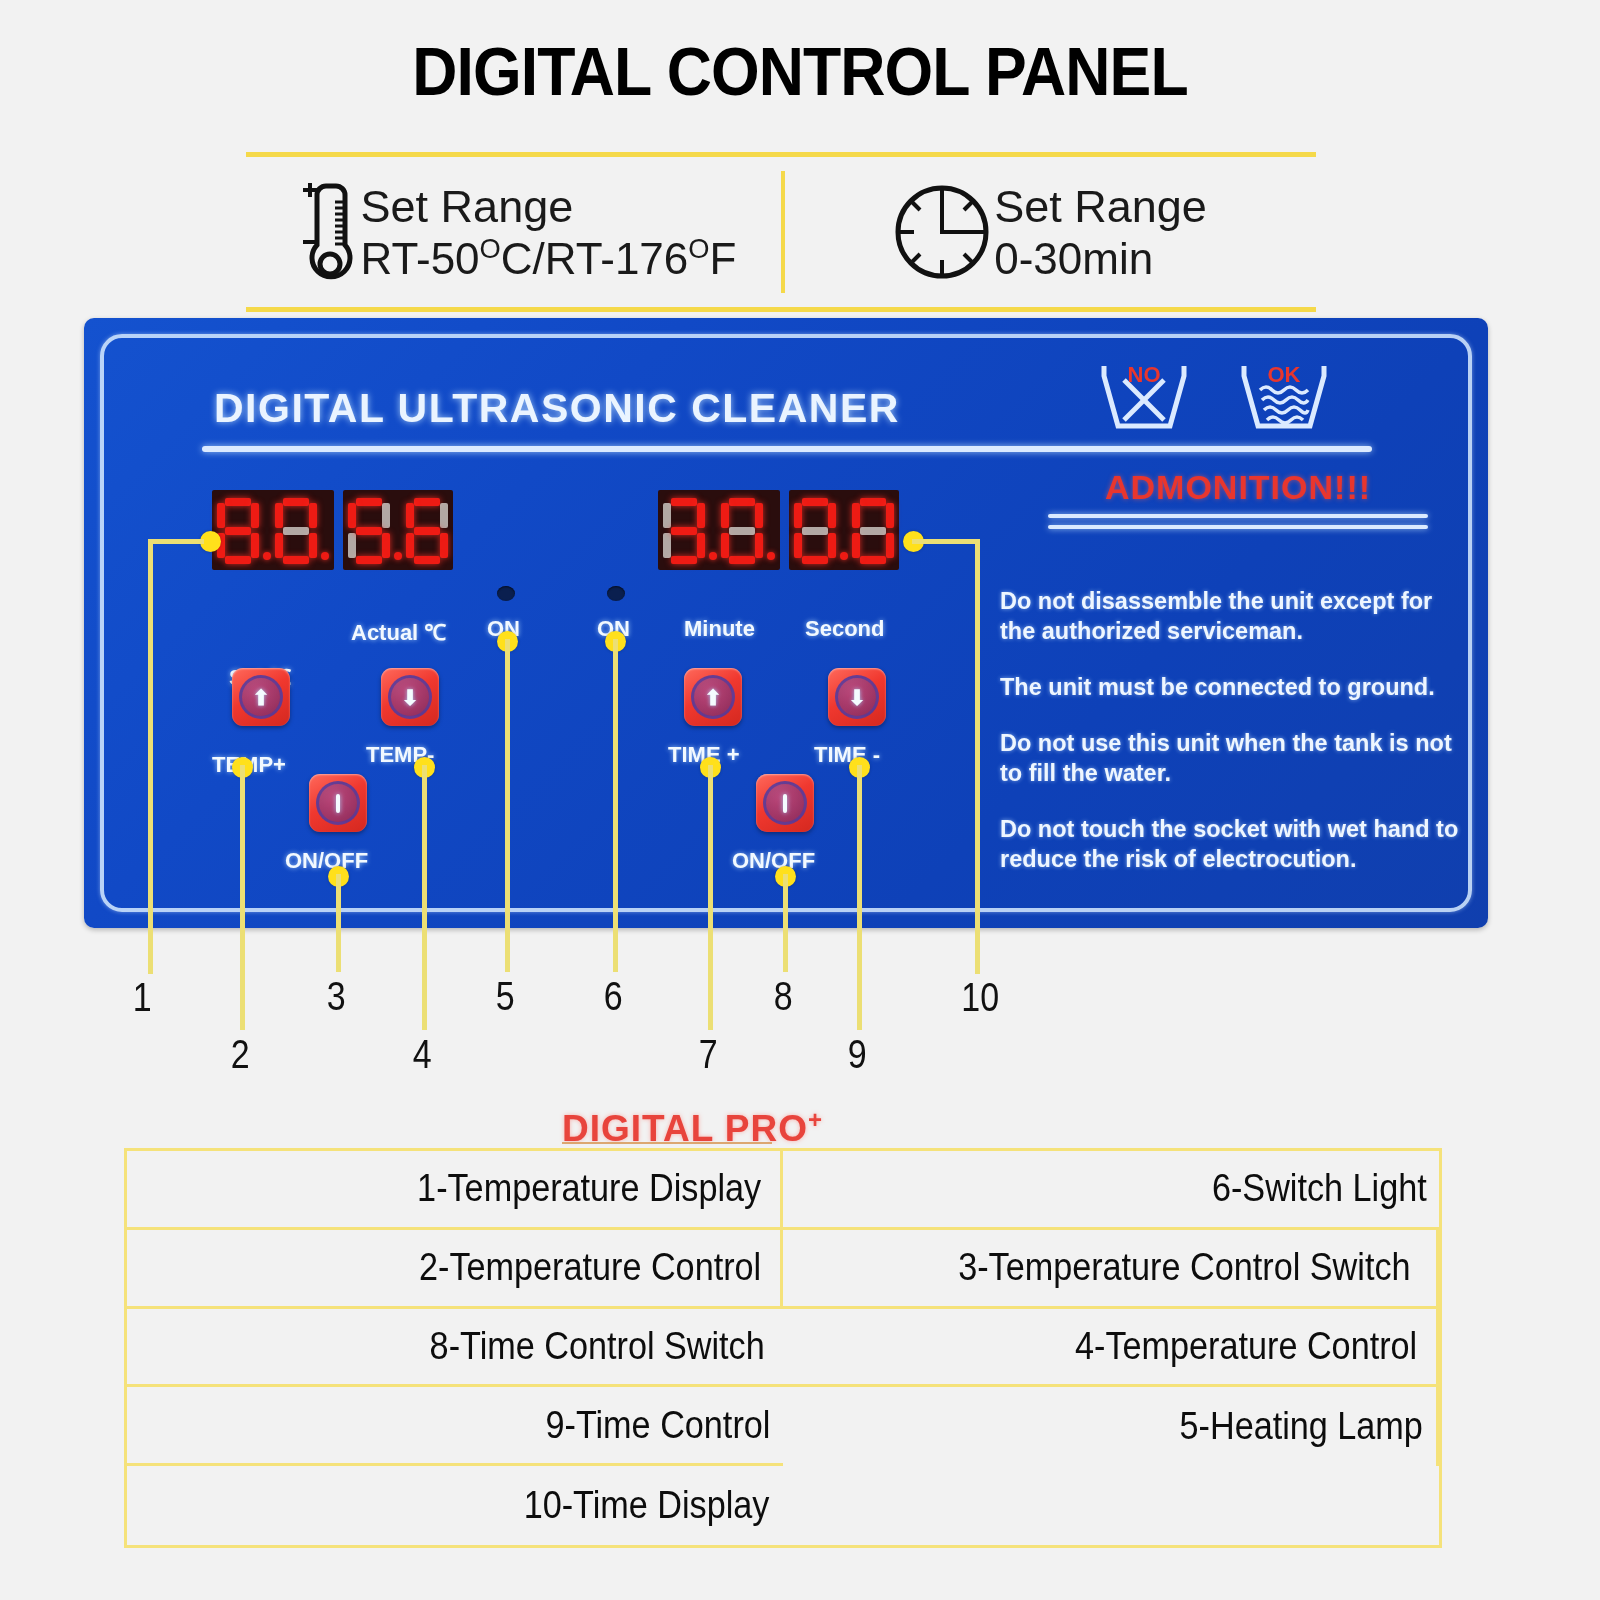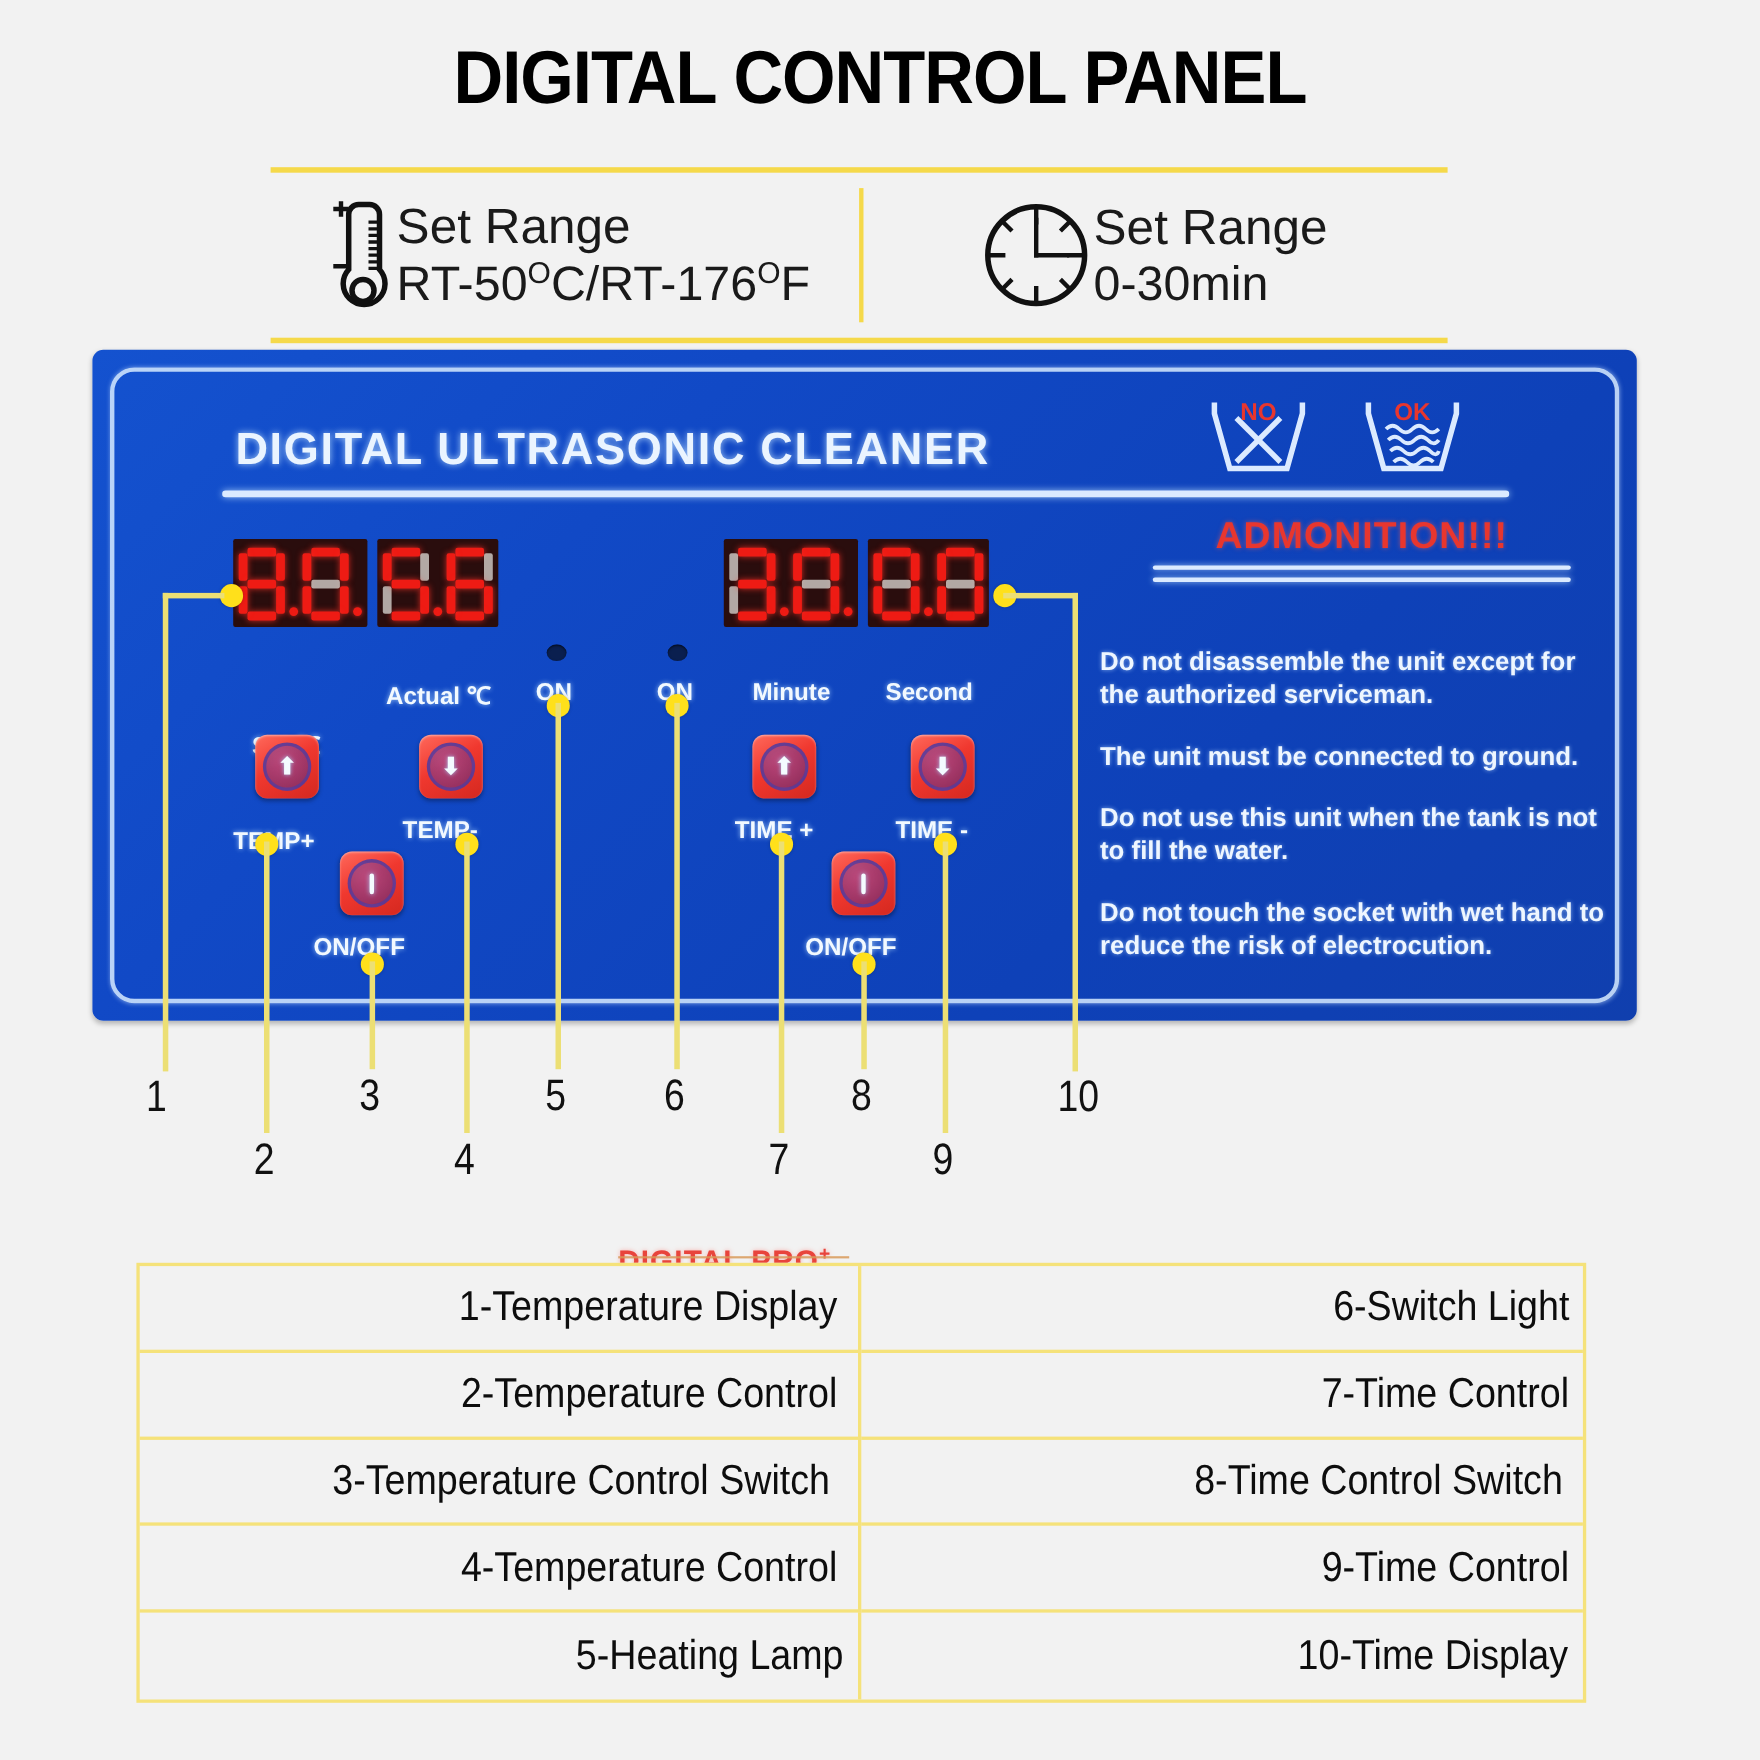--- a/index.html
+++ b/index.html
@@ -137,22 +137,22 @@
   .btn .ring{
     width:38px;height:38px;border-radius:50%;
     border:3px solid rgba(80,60,160,.75);
     display:flex;align-items:center;justify-content:center;
     background:radial-gradient(circle at 40% 35%, rgba(140,80,180,.55), rgba(60,40,140,.5));
   }
   .btn .glyph{color:#f4fbff;font-size:21px;line-height:1;font-weight:700;text-shadow:0 0 4px rgba(170,215,255,.9);}
   .btn .powerbar{width:4px;height:19px;background:#f4fbff;border-radius:2px;box-shadow:0 0 5px rgba(170,215,255,.9);}
 
   .logo-pro{
-    position:absolute;left:478px;top:788px;font-size:27px;font-weight:700;
-    color:#e8443c;letter-spacing:1px;text-shadow:0 0 4px rgba(255,110,100,.5);margin-top:23px;
+    position:absolute;left:478px;top:788px;font-size:37px;font-weight:700;
+    color:#e8443c;letter-spacing:1px;text-shadow:0 0 4px rgba(255,110,100,.5);
   }
   .logo-pro sup{font-size:.65em;}
   .logo-rule{position:absolute;left:478px;top:824px;width:210px;height:2px;background:#d89a5a;opacity:.85;}
 
   
   .callouts{position:absolute;left:0;top:0;width:1600px;height:1600px;pointer-events:none;}
   .cdot{position:absolute;width:21px;height:21px;border-radius:50%;background:#ffe01b;box-shadow:0 0 3px rgba(0,0,0,.25);}
   .cline{position:absolute;background:#ecdf74;}
   .cnum{position:absolute;font-size:40px;color:#111;font-family:"Liberation Sans", sans-serif;transform:scaleX(.85);}
 
@@ -472,23 +472,20 @@
   <div class="lcell">
       <span>1-Temperature Display</span>
     </div>
   <div class="lcell rc">
       <span>6-Switch Light</span>
     </div>
 
   <div class="lcell">
       <span>2-Temperature Control</span>
     </div>
-  <div class="lcell rc">
-      <span>7-Time Control</span>
-    </div>
 
   <div class="lcell">
       <span>3-Temperature Control Switch</span>
     </div>
   <div class="lcell rc">
       <span>8-Time Control Switch</span>
     </div>
 
   <div class="lcell">
       <span>4-Temperature Control</span>

